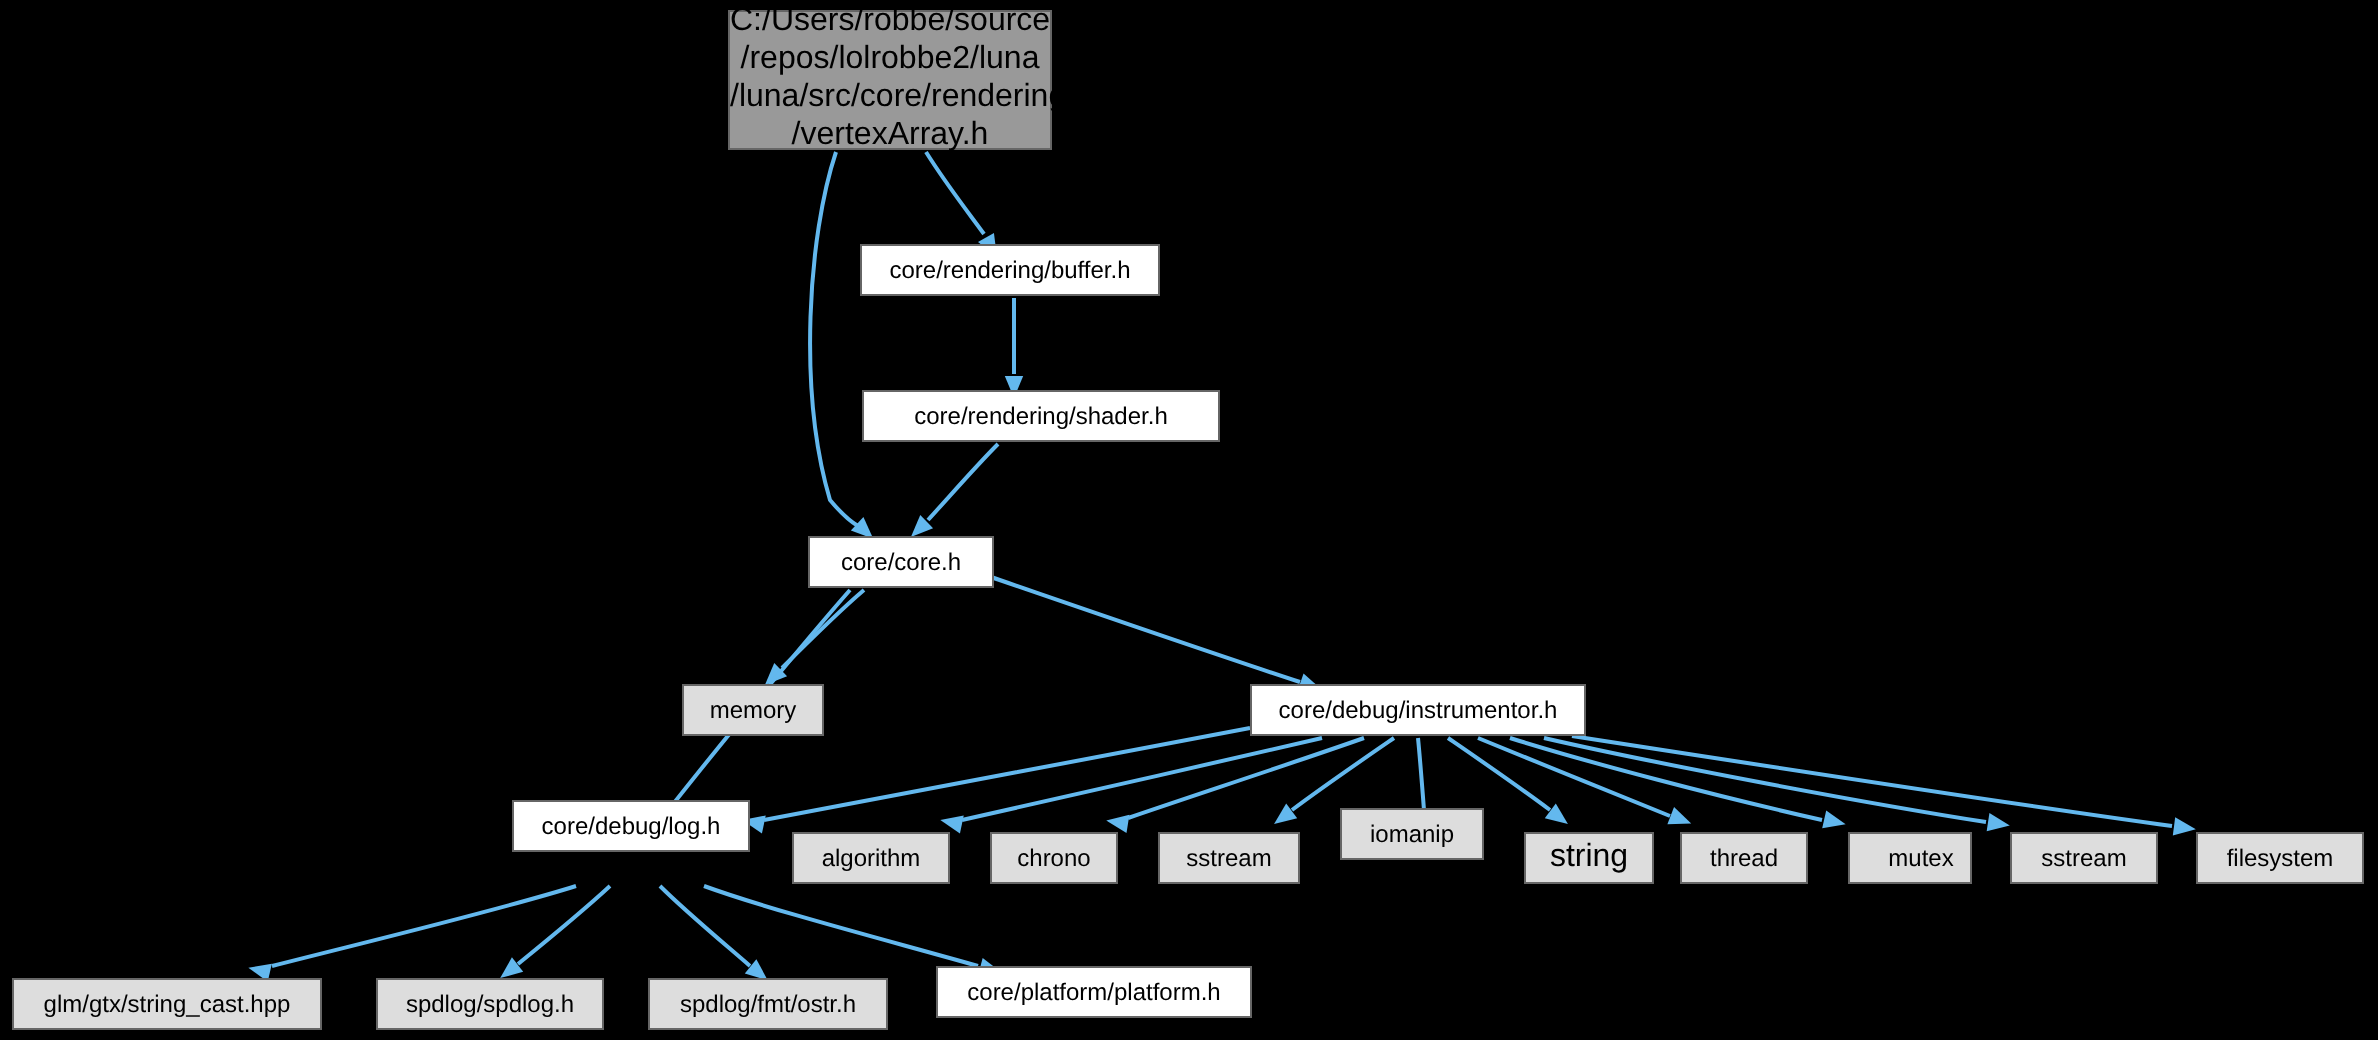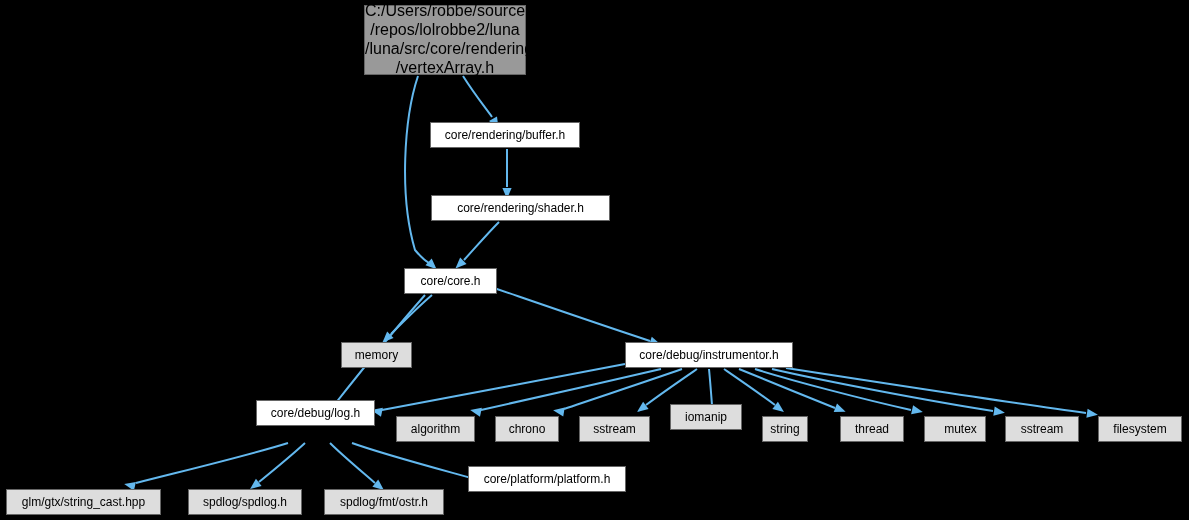--- a/index.html
+++ b/index.html
@@ -102,24 +102,24 @@
       <div class="gnode fill-local" style="left: 430px; top: 122px; width: 150px; height: 26px; font-size: 12px;"><span class="lbl">core/rendering/buffer.h</span></div>
       <div class="gnode fill-local" style="left: 431px; top: 195px; width: 179px; height: 26px; font-size: 12px;"><span class="lbl">core/rendering/shader.h</span></div>
       <div class="gnode fill-local" style="left: 404px; top: 268px; width: 93px; height: 26px; font-size: 12px;"><span class="lbl">core/core.h</span></div>
       <div class="gnode fill-system" style="left: 341px; top: 342px; width: 71px; height: 26px; font-size: 12px;"><span class="lbl">memory</span></div>
       <div class="gnode fill-local" style="left: 625px; top: 342px; width: 168px; height: 26px; font-size: 12px;"><span class="lbl">core/debug/instrumentor.h</span></div>
       <div class="gnode fill-local" style="left: 256px; top: 400px; width: 119px; height: 26px; font-size: 12px;"><span class="lbl">core/debug/log.h</span></div>
       <div class="gnode fill-system" style="left: 396px; top: 416px; width: 79px; height: 26px; font-size: 12px;"><span class="lbl">algorithm</span></div>
       <div class="gnode fill-system" style="left: 495px; top: 416px; width: 64px; height: 26px; font-size: 12px;"><span class="lbl">chrono</span></div>
       <div class="gnode fill-system" style="left: 579px; top: 416px; width: 71px; height: 26px; font-size: 12px;"><span class="lbl">sstream</span></div>
       <div class="gnode fill-system" style="left: 670px; top: 404px; width: 72px; height: 26px; font-size: 12px;"><span class="lbl">iomanip</span></div>
-      <div class="gnode fill-system" style="left: 762px; top: 416px; width: 46px; height: 26px; font-size: 12px;"><span class="lbl">string</span></div>
+      <div class="gnode fill-system" style="left: 762px; top: 416px; width: 65px; height: 26px; font-size: 16px;"><span class="lbl">string</span></div>
       <div class="gnode fill-system" style="left: 840px; top: 416px; width: 64px; height: 26px; font-size: 12px;"><span class="lbl">thread</span></div>
       <div class="gnode fill-system" style="left: 924px; top: 416px; width: 62px; height: 26px; font-size: 12px; padding-left: 11px;"><span class="lbl">mutex</span></div>
       <div class="gnode fill-system" style="left: 1005px; top: 416px; width: 74px; height: 26px; font-size: 12px;"><span class="lbl">sstream</span></div>
       <div class="gnode fill-system" style="left: 1098px; top: 416px; width: 84px; height: 26px; font-size: 12px;"><span class="lbl">filesystem</span></div>
       <div class="gnode fill-system" style="left: 6px; top: 489px; width: 155px; height: 26px; font-size: 12px;"><span class="lbl">glm/gtx/string_cast.hpp</span></div>
       <div class="gnode fill-system" style="left: 188px; top: 489px; width: 114px; height: 26px; font-size: 12px;"><span class="lbl">spdlog/spdlog.h</span></div>
       <div class="gnode fill-system" style="left: 324px; top: 489px; width: 120px; height: 26px; font-size: 12px;"><span class="lbl">spdlog/fmt/ostr.h</span></div>
-      <div class="gnode fill-local" style="left: 468px; top: 466px; width: 158px; height: 26px; font-size: 12px;"><span class="lbl">core/platform/platform.h</span></div>
+      <div class="gnode fill-local" style="left: 468px; top: 483px; width: 158px; height: 26px; font-size: 12px;"><span class="lbl">core/platform/platform.h</span></div>
     </div>
 
 </div>
 
 </body></html>

